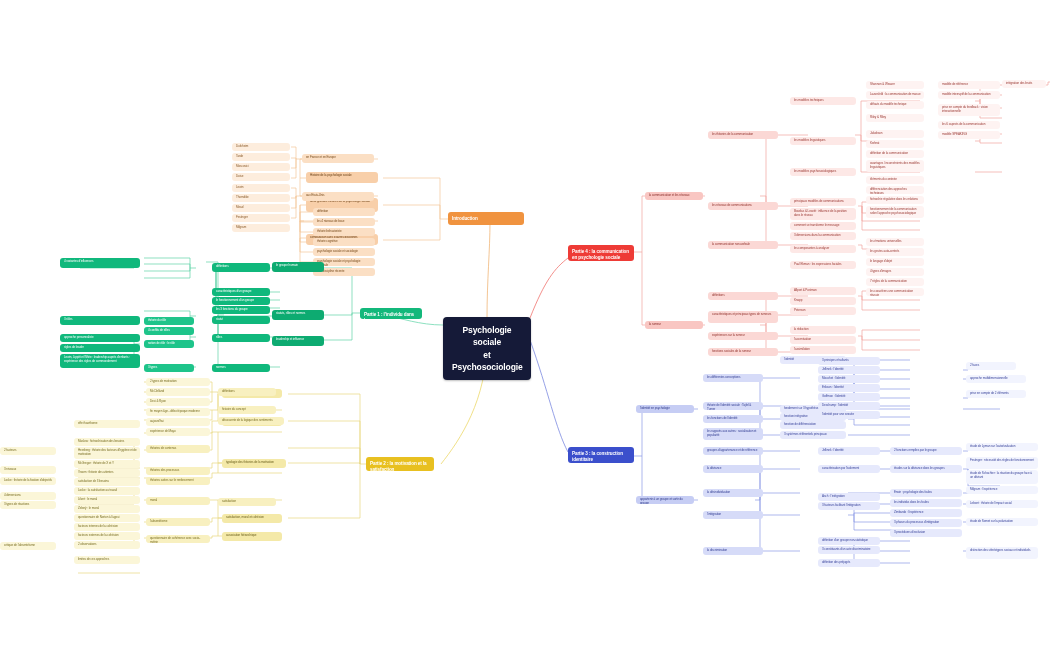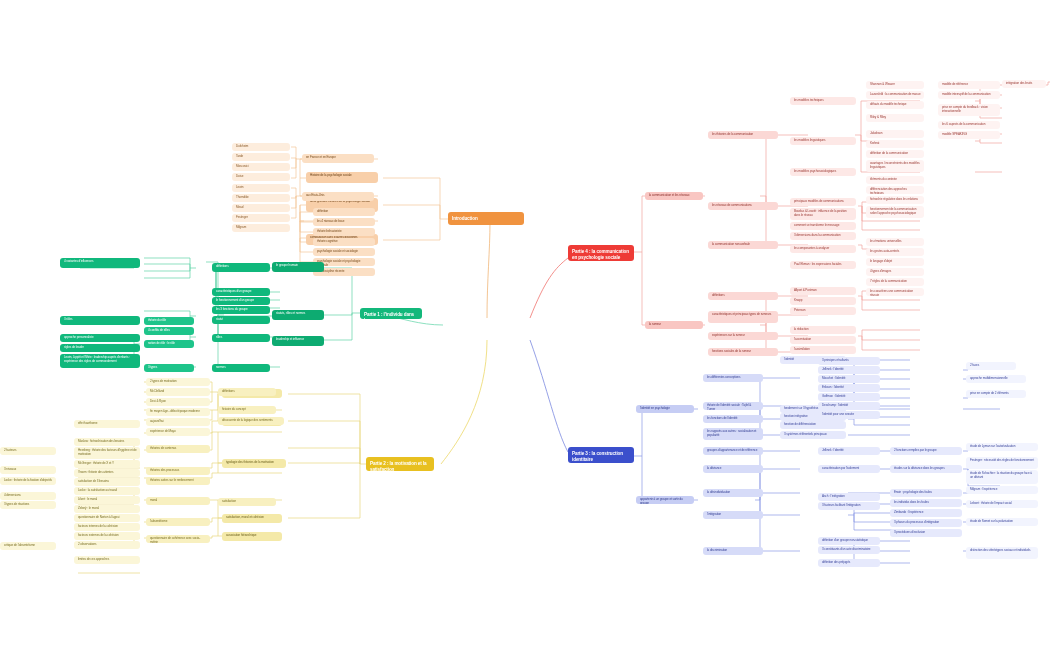--- a/index.html
+++ b/index.html
@@ -271,20 +271,24 @@
       <path d="M963,469 L968,469 L968,463 L1000,463"></path>
       <path d="M968,469 L968,474 L1000,474"></path>
       <path d="M968,469 L968,486 L1000,486"></path>
       <path d="M963,493 L968,493 L968,493 L1000,493"></path>
       <path d="M963,504 L968,504 L968,504 L1000,504"></path>
       <path d="M963,522 L968,522 L968,520 L1000,520"></path>
       <path d="M963,551 L968,551 L968,551 L1000,551"></path>
     </g>
   </svg>
 
+  <div class="node n-root" style="left:443px; top:317px; width:88px; text-align:center;">
+    <div style="white-space:pre-line;">Psychologie sociale
+et Psychosociologie</div>
+  </div>
 
   <div class="p-orange">
     <div class="node n-b1 b-intro" style="left:448px; top:212px; width:76px; height:13px;">Introduction</div>
 
     <div class="node n-l2" style="left:306px; top:172px; width:72px; height:11px;">Histoire de la psychologie sociale</div>
     <div class="node n-l2" style="left:306px; top:198px; width:72px; height:14px;">deux grandes théories de la psychologie sociale</div>
     <div class="node n-l2" style="left:306px; top:234px; width:72px; height:11px;">comparaison avec d'autres disciplines</div>
 
     <div class="node n-l3" style="left:302px; top:154px; width:72px; height:9px;">en France et en Europe</div>
     <div class="node n-l3" style="left:302px; top:192px; width:72px; height:9px;">aux Etats-Unis</div>

